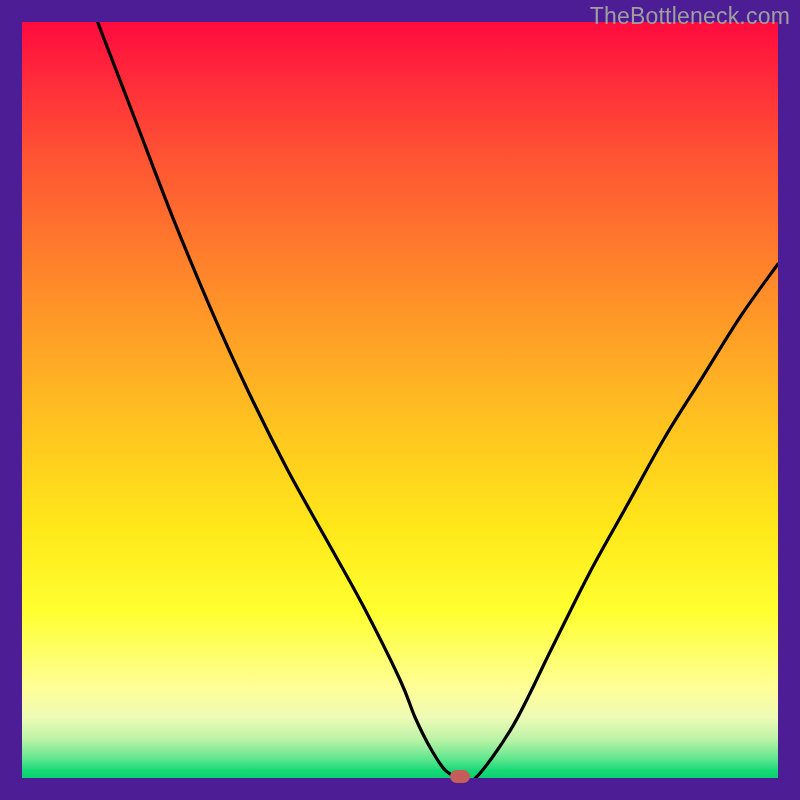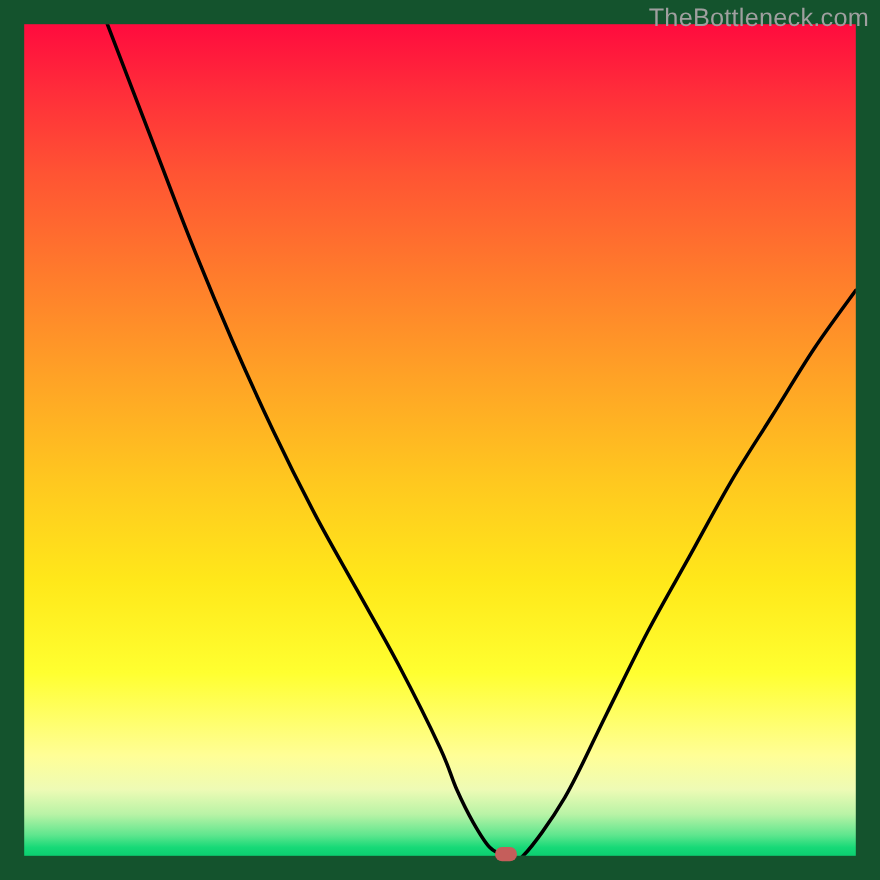--- a/index.html
+++ b/index.html
@@ -8,21 +8,21 @@
     width: 800px;
     height: 800px;
     overflow: hidden;
     background: #000;
     font-family: Arial, Helvetica, sans-serif;
   }
   .frame {
     position: relative;
     width: 800px;
     height: 800px;
-    background: #14532d;
+    background: #4c1d95;
   }
   .plot-area {
     position: absolute;
     left: 22px;
     top: 22px;
     width: 756px;
     height: 756px;
     background: linear-gradient(
       to bottom,
       #ff0b3e 0%,

